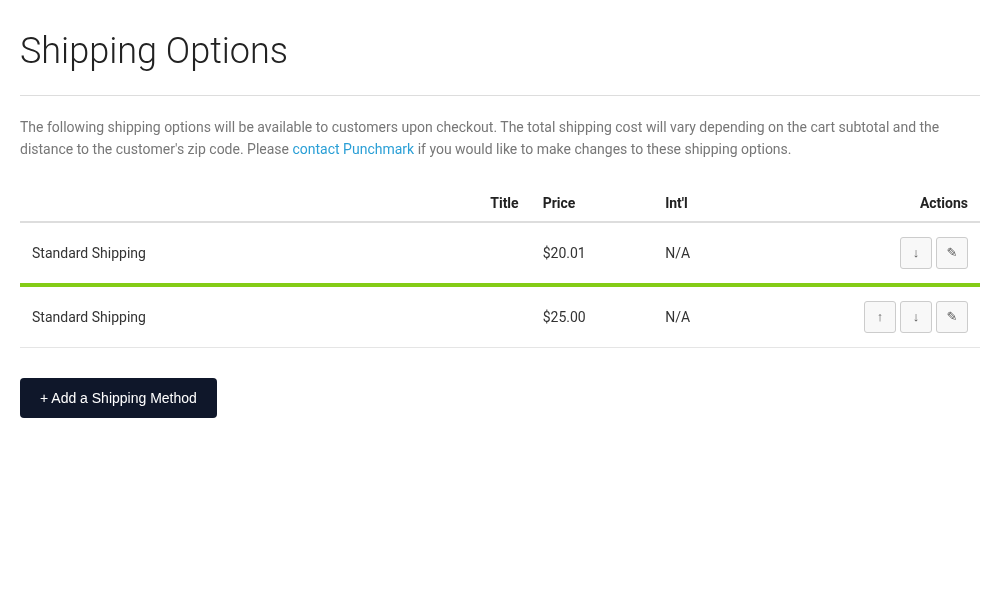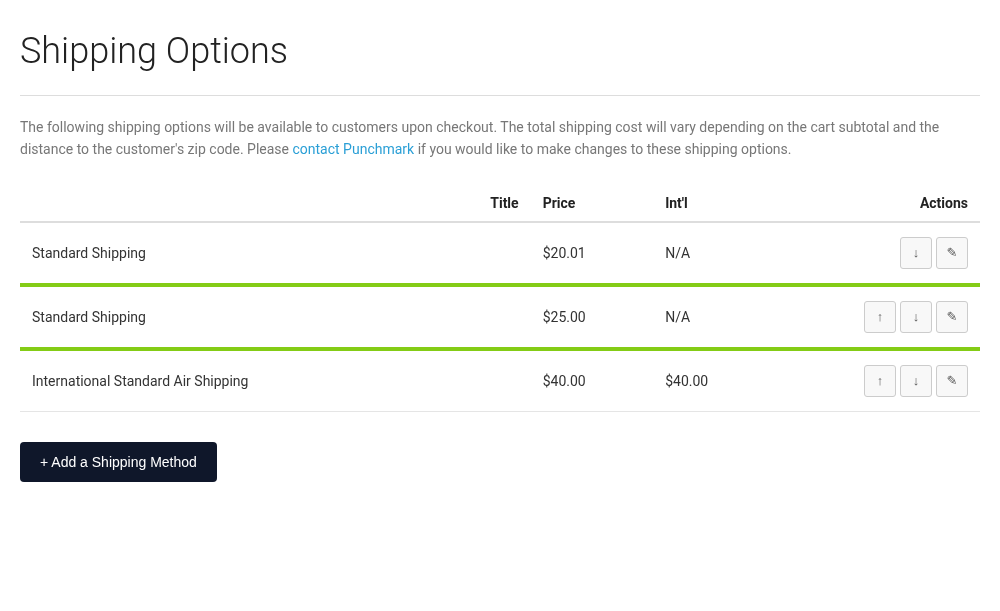--- a/index.html
+++ b/index.html
@@ -168,32 +168,20 @@
         <td class="col-price">$25.00</td>
         <td class="col-intl">N/A</td>
         <td class="col-actions">
           <div class="action-buttons">
             <button class="action-btn" title="Move Up">↑</button>
             <button class="action-btn" title="Move Down">↓</button>
             <button class="action-btn" title="Edit">✎</button>
           </div>
         </td>
       </tr>
-      <tr>
-        <td class="col-title">International Standard Air Shipping</td>
-        <td class="col-price">$40.00</td>
-        <td class="col-intl">$40.00</td>
-        <td class="col-actions">
-          <div class="action-buttons">
-            <button class="action-btn" title="Move Up">↑</button>
-            <button class="action-btn" title="Move Down">↓</button>
-            <button class="action-btn" title="Edit">✎</button>
-          </div>
-        </td>
-      </tr>
     </tbody>
 </table>
 
 
 <button class="add-shipping-btn">+ Add a Shipping Method</button>
 
 
 
 
 </body></html>

